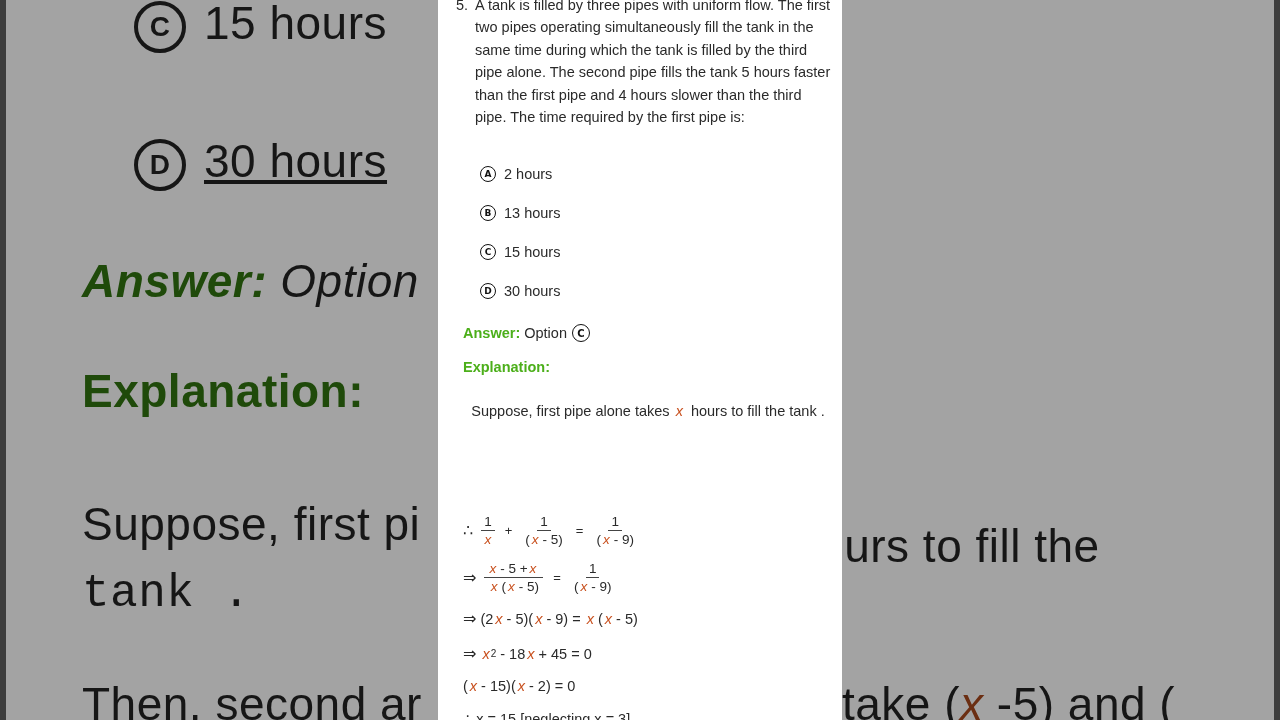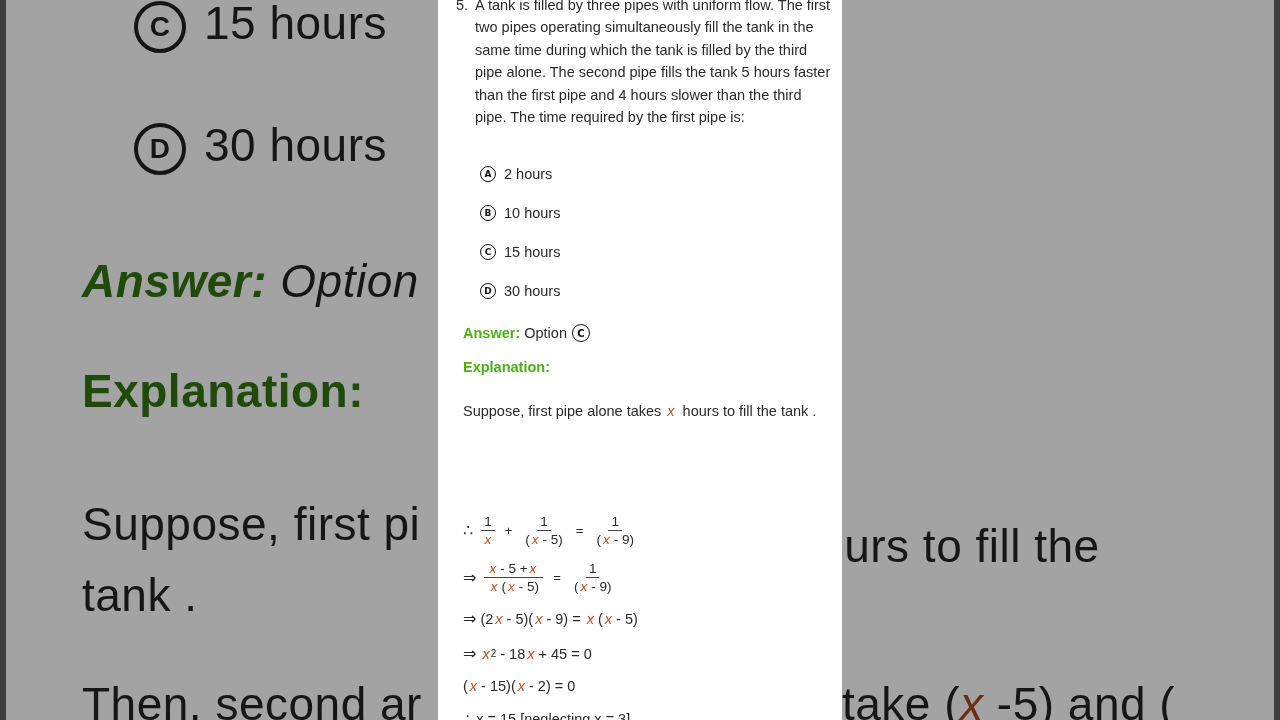--- a/index.html
+++ b/index.html
@@ -69,21 +69,21 @@
   }
   .green-label { color: #4caf1a; font-weight: bold; margin-right: 4px; }
   .answer-line .opt-circle { width: 18px; height: 18px; margin-left: 5px; margin-right: 0; font-size: 10px; }
 
   .expl-label {
     position: absolute; left: 25px; top: 359px;
     font-size: 14.5px; color: #4caf1a; font-weight: bold;
   }
   .para {
     position: absolute; left: 25px; width: 370px;
-    font-size: 14.5px; line-height: 22.4px; color: #2a2a2a;
+    font-size: 14.5px; line-height: 22.4px; color: #2a2a2a; text-align: center;
   }
   .x { color: #c8501e; font-style: italic; margin: 0 4px 0 2px; }
 
   .math-line {
     position: absolute; left: 25px;
     display: flex; align-items: center;
     font-size: 14.5px; color: #2a2a2a;
   }
   .frac {
     display: inline-flex; flex-direction: column; align-items: center;
@@ -95,51 +95,51 @@
   .arrow { font-size: 16px; margin-right: 4px; }
   sup { font-size: 10px; vertical-align: super; margin-left: 1px; }
 </style>
 </head>
 <body>
 
 <div class="bg-layer">
   <div class="bg-text" style="left:134px; top:-4px;">
     <span class="bg-circle">C</span><span>15 hours</span>
   </div>
-  <div class="bg-text" style="left:134px; top:118px;">
+  <div class="bg-text" style="left:134px; top:134px;text-decoration:underline;">
     <span class="bg-circle">D</span><span>30 hours</span>
   </div>
   <div class="bg-text" style="left:82px; top:254px;font-style:italic;">
     <span class="bg-green">Answer:</span> <span>Option</span>
   </div>
   <div class="bg-text bg-green" style="left:82px; top:364px;">Explanation:</div>
   <div class="bg-text" style="left:82px; top:497px;">Suppose, first pi</div>
   <div class="bg-text" style="left:792px; top:497px;margin-top:22px;">hours to fill the</div>
-  <div class="bg-text" style="left:82px; top:568px;">tank .</div>
+  <div class="bg-text" style="left:82px; top:568px;font-family:Liberation Mono, monospace;">tank .</div>
   <div class="bg-text" style="left:82px; top:677px;">Then, second ar</div>
   <div class="bg-text" style="left:842px; top:677px;">
     <span>take (</span><span class="bg-x">x</span><span> -5) and (</span>
   </div>
   <div class="edge-shade" style="left:0;"></div>
   <div class="edge-shade" style="right:0;"></div>
 </div>
 
 <div class="panel">
   <div class="question">
     <span class="q-num">5.</span>
     <span class="q-text">A tank is filled by three pipes with uniform flow. The first two pipes operating simultaneously fill the tank in the same time during which the tank is filled by the third pipe alone. The second pipe fills the tank 5 hours faster than the first pipe and 4 hours slower than the third pipe. The time required by the first pipe is:</span>
   </div>
 
   <div class="option" style="top:166px;">
     <span class="opt-circle">A</span>
     <span>2 hours</span>
   </div>
   <div class="option" style="top:205px;">
     <span class="opt-circle">B</span>
-    <span>10 hours</span>
+    <span>13 hours</span>
   </div>
   <div class="option" style="top:244px;">
     <span class="opt-circle">C</span>
     <span>15 hours</span>
   </div>
   <div class="option" style="top:283px;">
     <span class="opt-circle">D</span>
     <span>30 hours</span>
   </div>
 

